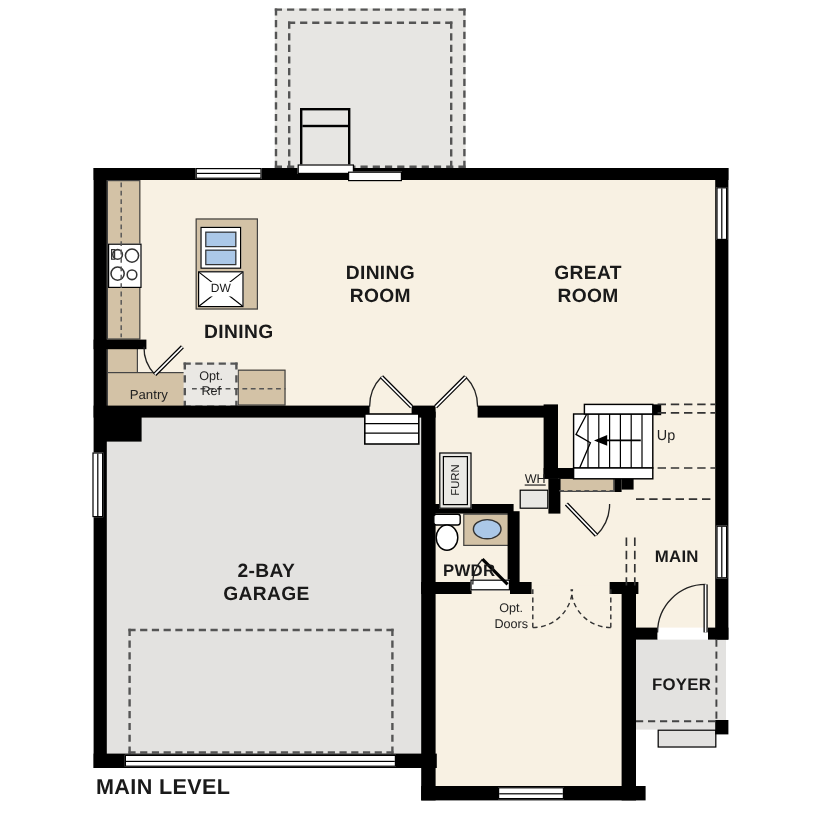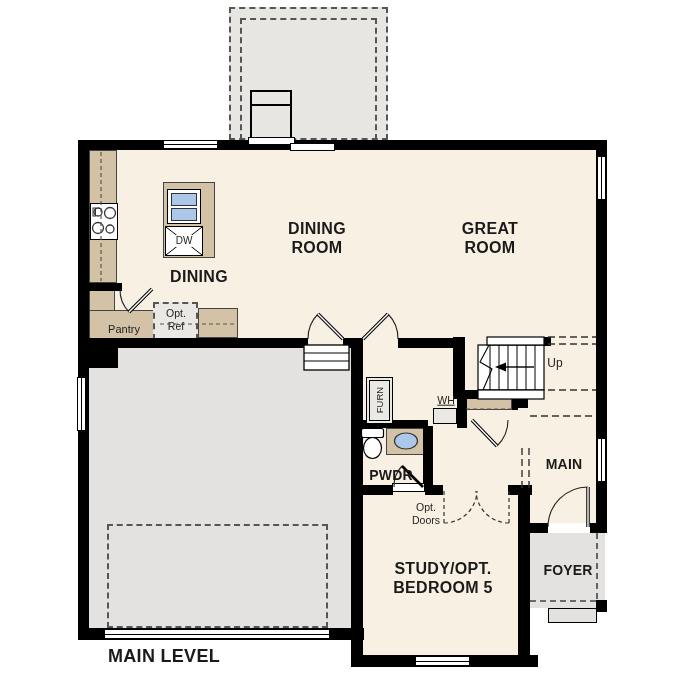--- a/index.html
+++ b/index.html
@@ -205,25 +205,25 @@
 
   <div class="lbl room" style="left:317px;top:238px;">DINING
 ROOM</div>
   <div class="lbl room" style="left:490px;top:238px;">GREAT
 ROOM</div>
   <div class="lbl room" style="left:199px;top:277px;">DINING</div>
   <div class="lbl sm" style="left:124px;top:330px;font-size:11px;">Pantry</div>
   <div class="lbl sm" style="left:176px;top:320px;">Opt.
 Ref</div>
   <div class="lbl" style="left:184px;top:241px;font-size:10px;background:#fff;padding:0 1px;">DW</div>
+  <div class="lbl room" style="left:222px;top:486px;">2-BAY
+GARAGE</div>
   <div class="lbl sm" style="left:379.5px;top:400px;font-size:9.5px;transform:translate(-50%,-50%) rotate(-90deg);">FURN</div>
   <div class="lbl sm" style="left:446px;top:400px;text-decoration:underline;">WH</div>
   <div class="lbl sm" style="left:555px;top:363px;font-size:12px;">Up</div>
   <div class="lbl room-sm" style="left:391px;top:475px;">PWDR</div>
   <div class="lbl sm" style="left:426px;top:514px;">Opt.
 Doors</div>
-  <div class="lbl room" style="left:443px;top:578px;">STUDY/OPT.
-BEDROOM 5</div>
   <div class="lbl room-sm" style="left:564px;top:464px;">MAIN</div>
   <div class="lbl room-sm" style="left:568px;top:570px;">FOYER</div>
-  <div class="abs" style="left:80px;top:646px;font-weight:bold;font-size:18px;letter-spacing:.3px;margin-left:28px;">MAIN LEVEL</div>
+  <div class="abs" style="left:80px;top:646px;font-weight:bold;font-size:18px;letter-spacing:.3px;">MAIN LEVEL</div>
 
 </div>
 
 </body></html>

